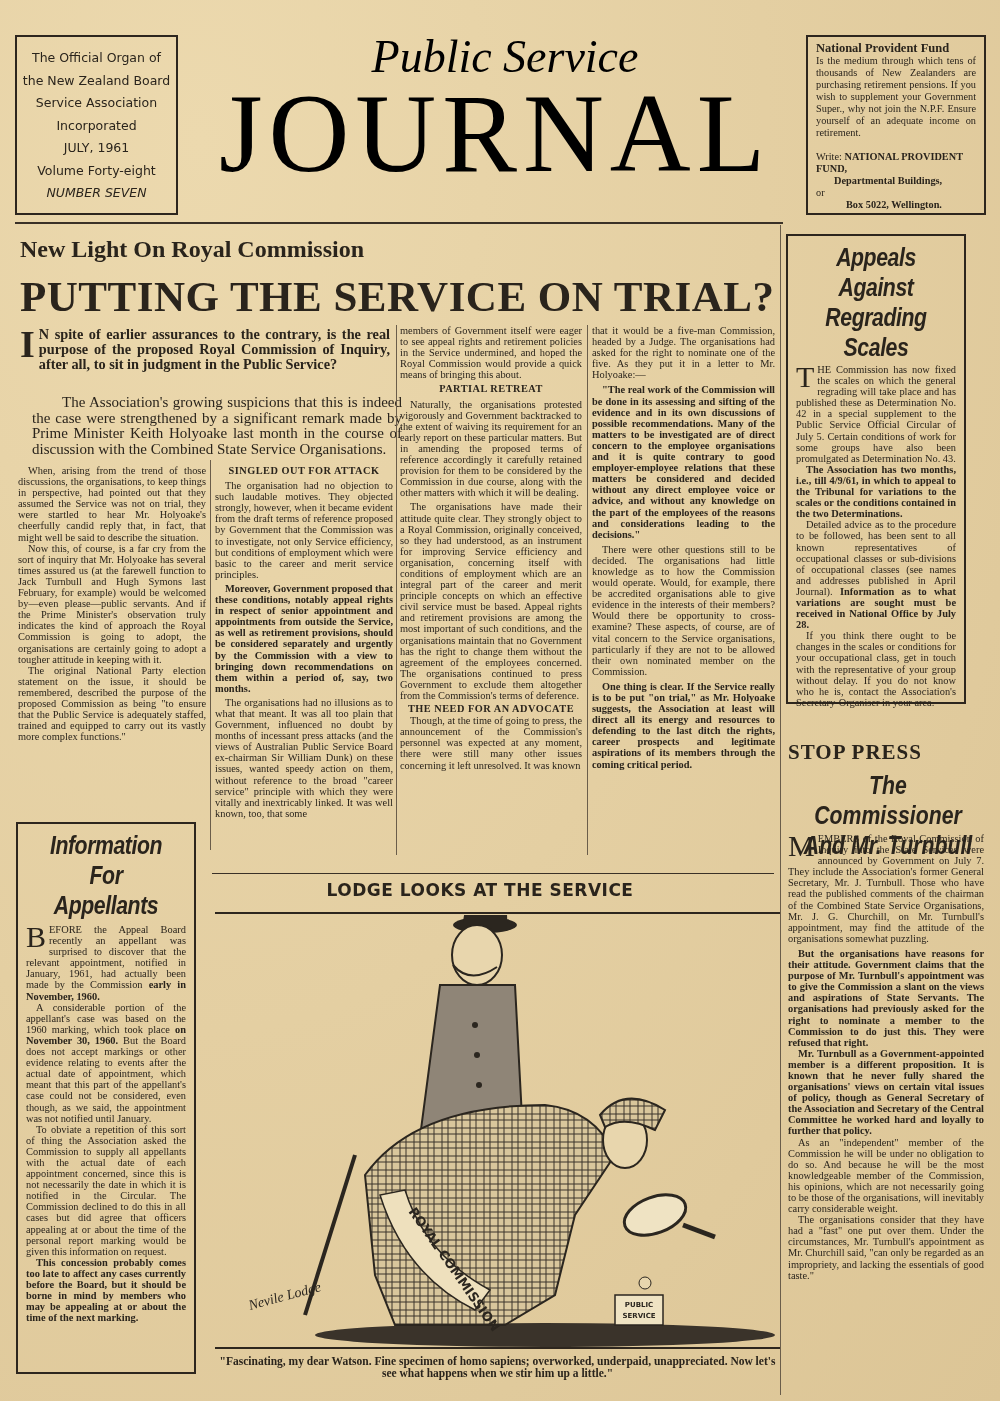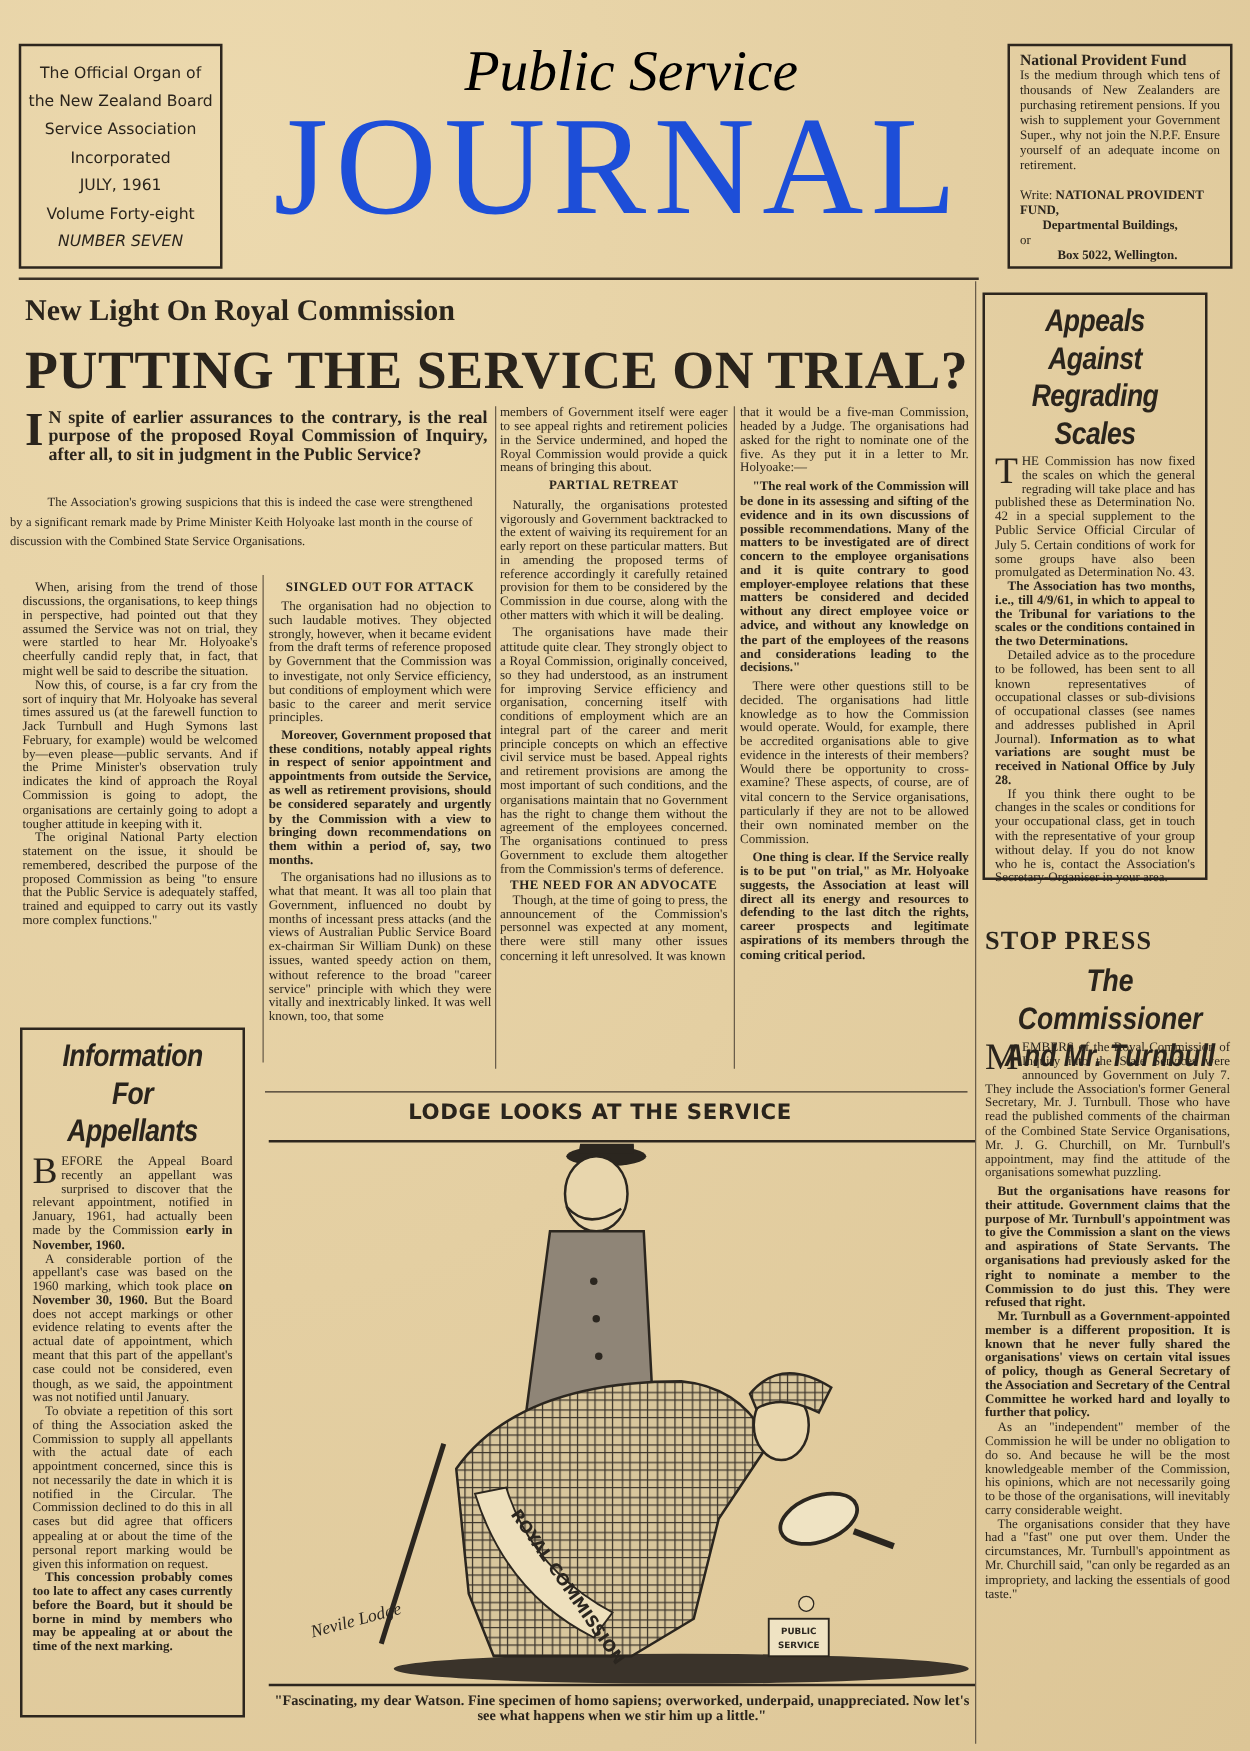--- a/index.html
+++ b/index.html
@@ -10,31 +10,31 @@
     color:#2a241c;
     font-family:"Liberation Serif", serif;
     position:relative;
   }
   .abs { position:absolute; }
   .box { border:2px solid #2d261e; box-sizing:border-box; }
   
   .official { left:15px; top:35px; width:163px; height:180px; border-top:2px solid #2d261e; border-bottom:2px solid #2d261e; border-left:2px solid #2d261e; border-right:2px solid #2d261e; text-align:center; font-family:"DejaVu Sans", sans-serif; font-size:12.5px; line-height:22.5px; padding-top:10px; box-sizing:border-box; }
   .official .it { font-style:italic; }
   .mast-top { left:330px; top:32px; width:350px; text-align:center; font-family:"Liberation Serif", serif; font-style:italic; font-size:46px; line-height:50px; color:#000000; }
-  .mast-main { left:205px; top:76px; width:580px; text-align:center; font-family:"Liberation Serif", serif; font-size:112px; line-height:115px; letter-spacing:6px; color:#1d4ed8; }
+  .mast-main { left:205px; top:76px; width:580px; text-align:center; font-family:"Liberation Serif", serif; font-size:112px; line-height:115px; letter-spacing:6px; color:#000000; }
   .npf { left:806px; top:35px; width:180px; height:180px; padding:4px 8px; font-size:10.3px; line-height:12px; text-align:justify; }
   .npf h3 { margin:0; font-family:Liberation Serif, serif; font-weight:bold; font-size:12.5px; line-height:14px; text-align:left; }
   .npf .w { text-align:left; font-weight:bold; margin-top:12px; }
   .rule { height:2px; background:#3a3127; }
   
   .kicker { left:20px; top:236px; font-size:24px; font-weight:bold; }
   .headline { left:20px; top:272px; font-size:43px; font-weight:bold; letter-spacing:0.5px; line-height:50px; }
   .lead { left:20px; top:327px; width:370px; font-size:14.3px; line-height:15px; font-weight:bold; text-align:justify; }
   .lead .drop { float:left; font-size:38px; line-height:30px; margin:2px 4px 0 0; }
-  .lead2 { left:8px; top:395px; width:370px; font-size:10px; line-height:15.5px; text-align:justify; }
+  .lead2 { left:32px; top:395px; width:370px; font-size:15px; line-height:15.5px; text-align:justify; }
   .col { font-size:10.4px; line-height:11.1px; text-align:justify; }
   .col p { margin:0; text-indent:10px; }
   .col p.b { font-weight:bold; }
   .col .sub { font-weight:bold; text-align:center; letter-spacing:0.5px; margin:3px 0 4px; font-size:10.3px; }
   .vrule { width:1px; background:#6a5d4a; }
   .sidebox { padding:6px 8px; }
   .sidebox h2 { margin:0; font-family:"Liberation Sans", sans-serif; font-style:italic; font-weight:bold; font-size:25px; line-height:30px; text-align:center; transform:scaleX(0.85); letter-spacing:-0.5px; }
   .drop2 { float:left; font-size:30px; line-height:24px; margin:1px 3px 0 0; }
   .stop { left:788px; top:740px; font-size:21px; font-weight:bold; letter-spacing:1px; }
   .stop-h { left:788px; top:770px; width:200px; text-align:center; font-family:"Liberation Sans", sans-serif; font-style:italic; font-weight:bold; font-size:25px; line-height:30px; transform:scaleX(0.85); }

